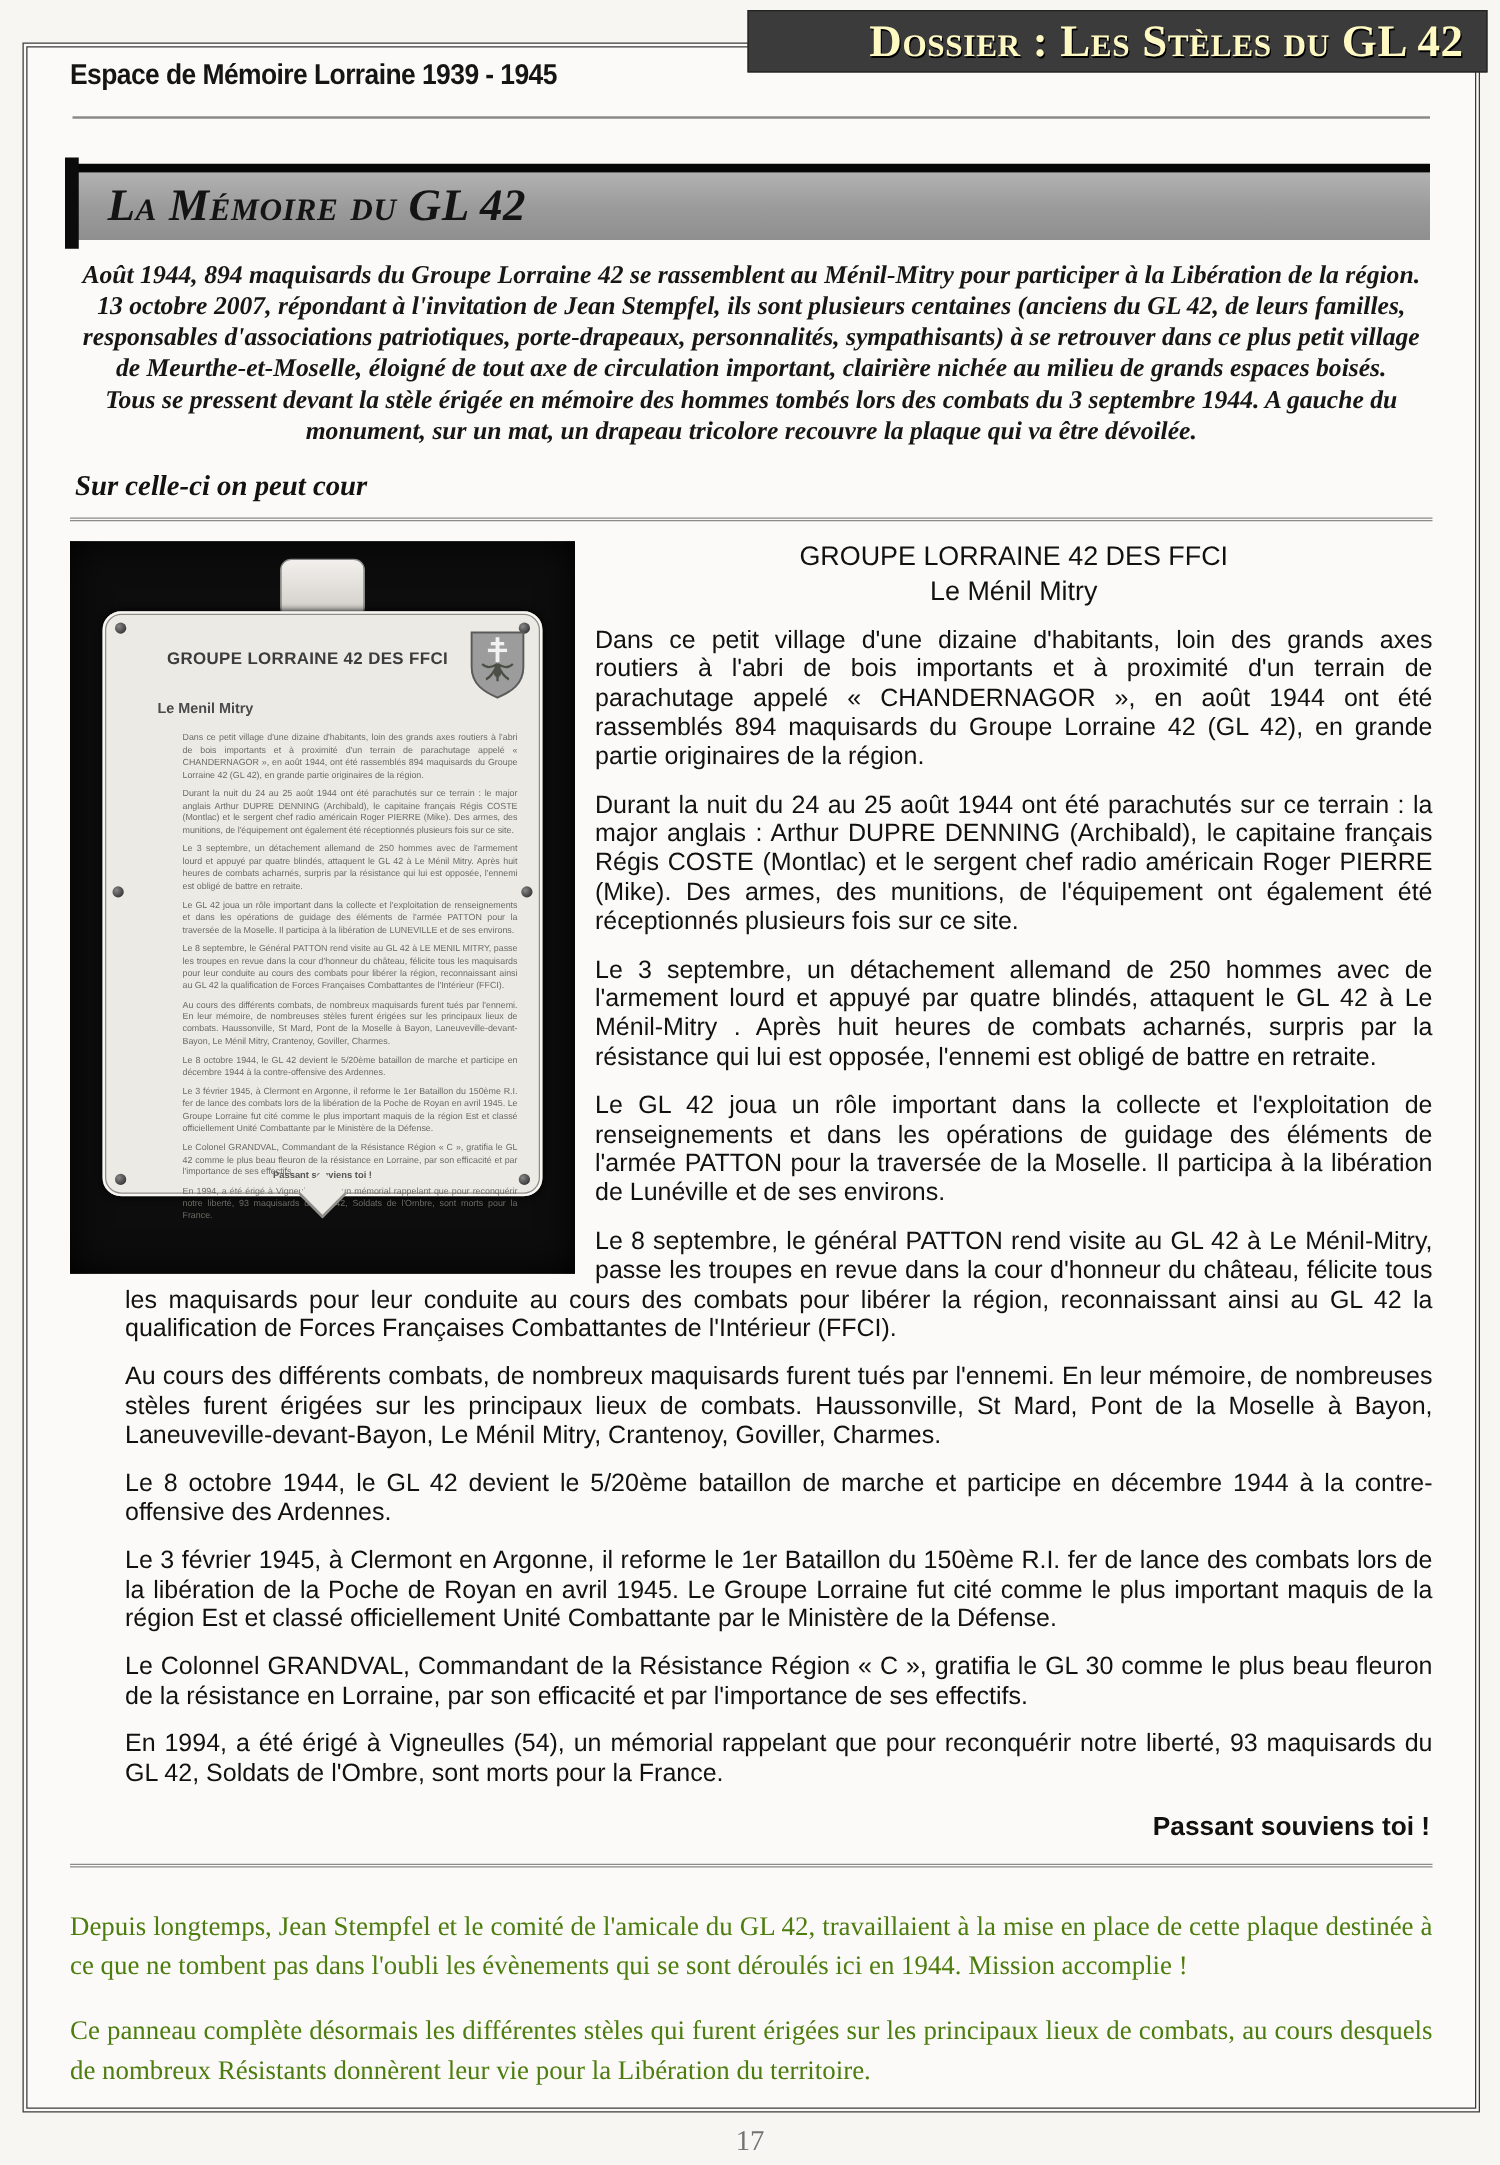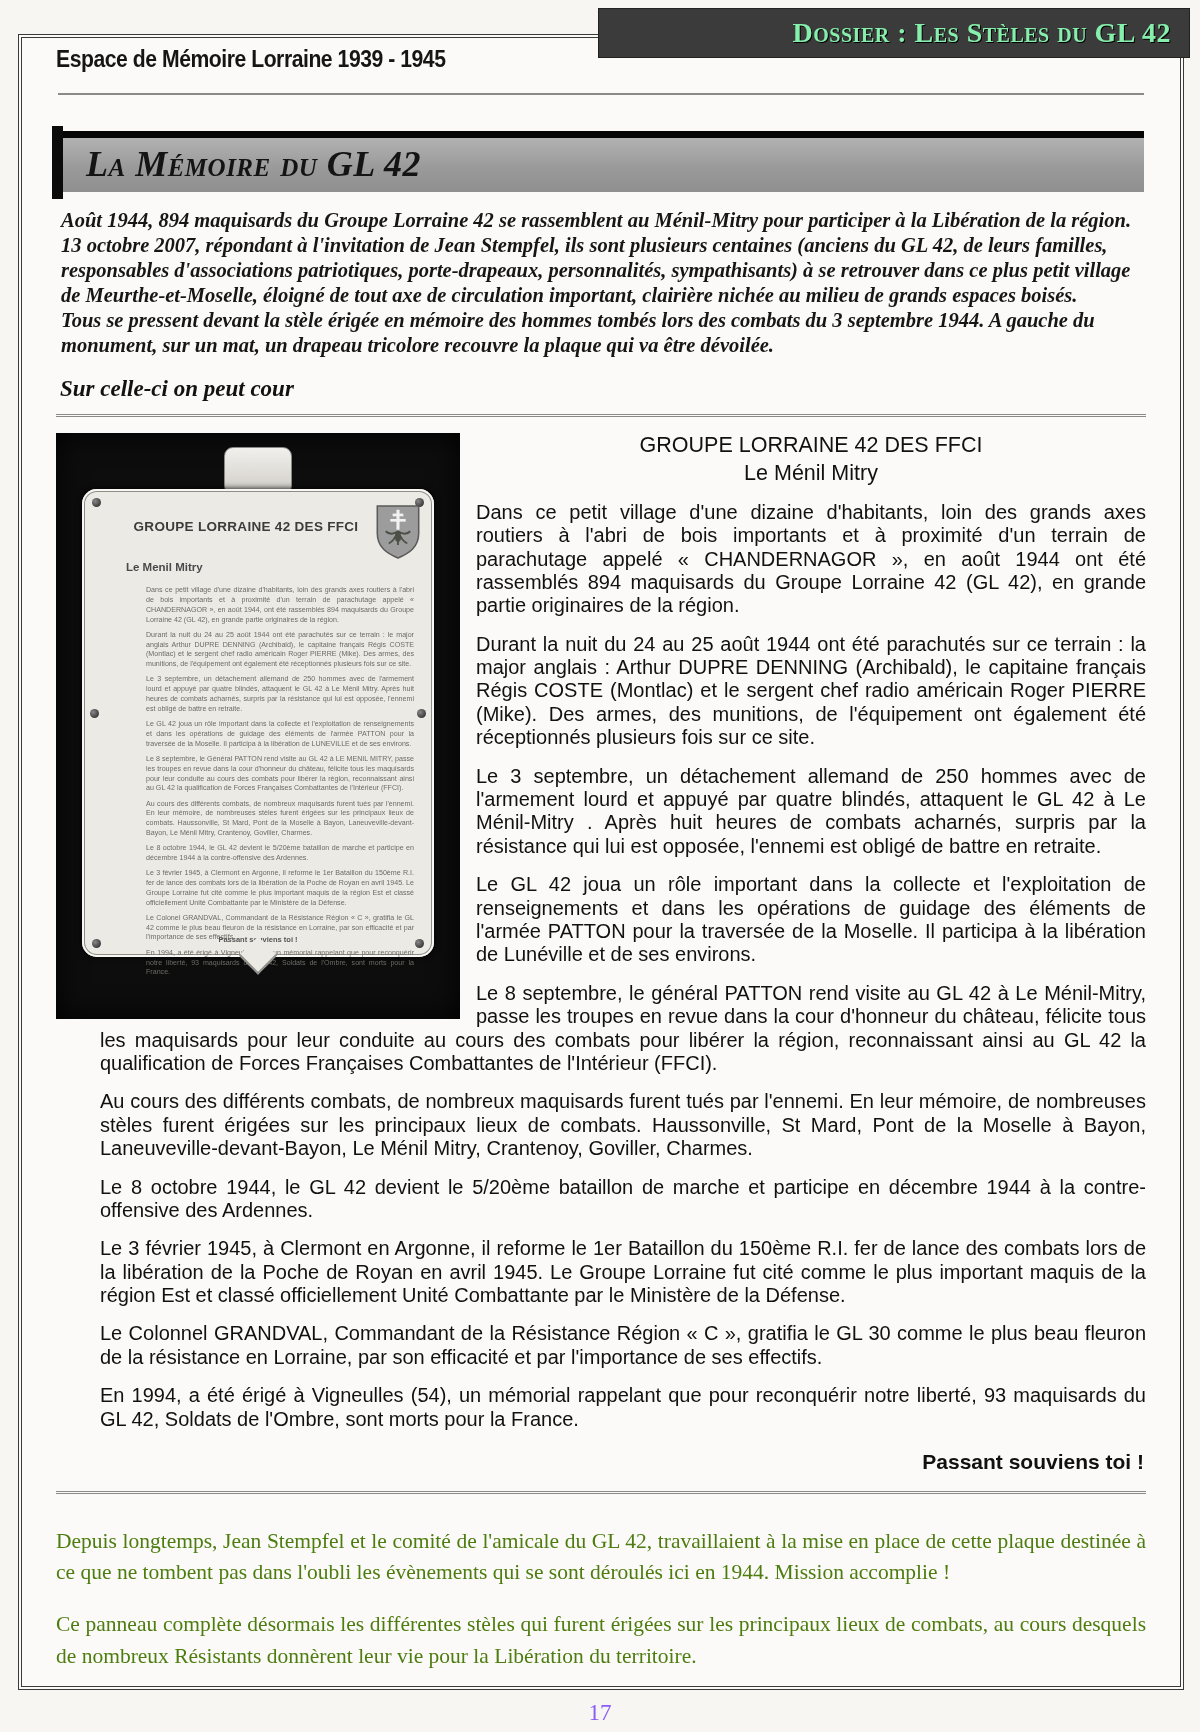--- a/index.html
+++ b/index.html
@@ -18,21 +18,21 @@
     position:absolute;left:598px;top:8px;width:592px;height:50px;
     background:#3b3b3b;
     border:1px solid #222;
     z-index:3;
     display:flex;align-items:center;justify-content:flex-end;
     padding-right:18px;box-sizing:border-box;
   }
   .dossier-box .label{
     font-family:"Liberation Serif", serif;
     font-weight:700;font-variant:small-caps;
-    font-size:28px;color:#86efac;letter-spacing:.5px;
+    font-size:36px;color:#fef9c3;letter-spacing:.5px;
     text-shadow:1px 1px 0 #000;
   }
 
   
   .frame{
     position:absolute;left:18px;top:34px;width:1166px;height:1656px;
     border:4px double #3a3a3a;
     box-sizing:border-box;
     background:#fbfaf8;
     padding:4px 34px 0 34px;
@@ -60,21 +60,21 @@
   }
   .page-title{
     font-family:"Liberation Serif", serif;
     font-style:italic;font-weight:700;font-variant:small-caps;
     font-size:36px;color:#141414;
     line-height:52px;padding-left:28px;letter-spacing:.5px;
   }
 
   
   .intro{
-    margin:16px auto 0 auto;width:1080px;text-align:left;
+    margin:16px auto 0 auto;width:1080px;text-align:center;
     font-family:"Liberation Serif", serif;
     font-style:italic;font-weight:700;
     font-size:20.5px;line-height:1.22;color:#161616;
   }
   .intro p{margin:0;}
 
   .leadin{
     margin:18px 0 0 4px;
     font-family:"Liberation Serif", serif;
     font-style:italic;font-weight:700;font-size:23px;color:#121212;
@@ -133,21 +133,21 @@
   
   .closing{
     margin-top:32px;
     font-family:"Liberation Serif", serif;
     font-size:21.5px;line-height:1.48;color:#4d7c0f;
   }
   .closing p{margin:0 0 20px 0;text-align:justify;}
 
   .pagenum{
     position:absolute;left:0;bottom:6px;width:100%;text-align:center;
-    font-family:"Liberation Serif", serif;font-size:23px;color:#8b5cf6;
+    font-family:"Liberation Serif", serif;font-size:23px;color:#737373;
   }
   .clear{clear:both;}
 </style>
 </head>
 <body>
 
 <div class="page">
 
   <div class="dossier-box">
     <span class="label">Dossier : Les Stèles du GL 42</span>

